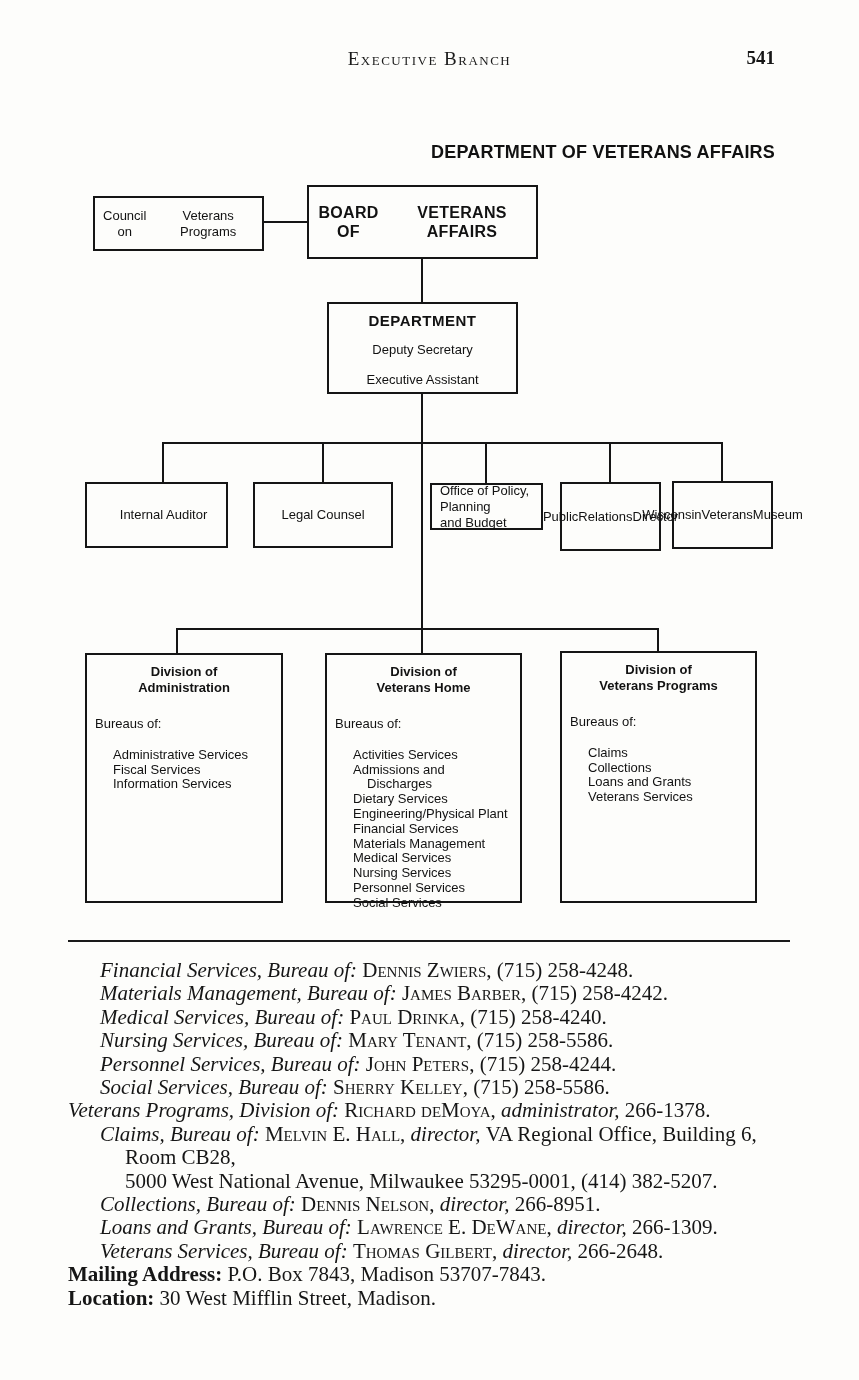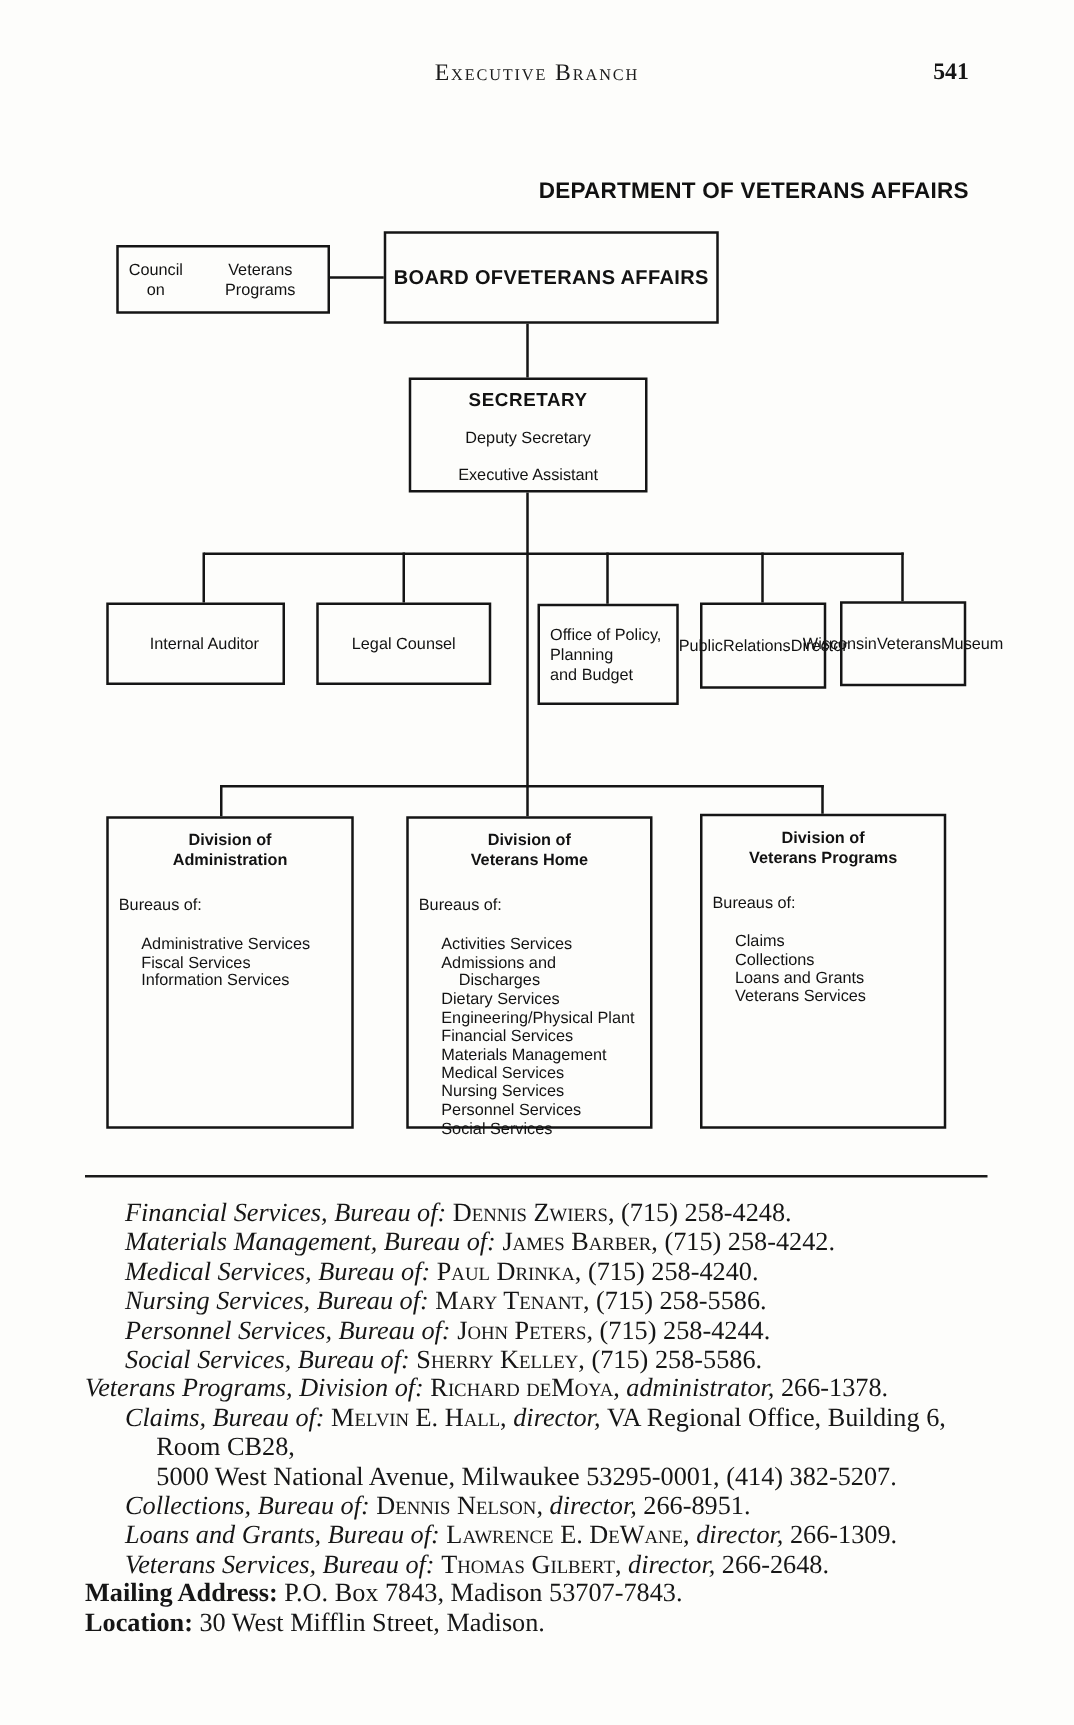--- a/index.html
+++ b/index.html
@@ -84,40 +84,40 @@
     <div class="conn" style="left:421px;top:443px;width:2px;height:210px;"></div>
     <div class="conn" style="left:177px;top:628px;width:482px;height:2px;"></div>
     <div class="conn" style="left:176px;top:628px;width:2px;height:25px;"></div>
     <div class="conn" style="left:657px;top:628px;width:2px;height:23px;"></div>
 
     <div class="obox center-flex" style="left:93px;top:196px;width:171px;height:55px;">
       <div>Council on</div>
       <div>Veterans Programs</div>
     </div>
 
-    <div class="obox center-flex box-board" style="left:307px;top:185px;width:268px;height:74px;">
+    <div class="obox center-flex box-board" style="left:307px;top:185px;width:231px;height:74px;">
       <div>BOARD OF</div>
       <div>VETERANS AFFAIRS</div>
     </div>
 
     <div class="obox box-secretary" style="left:327px;top:302px;width:191px;height:92px;">
-      <div class="sec-title">SECRETARY</div>
+      <div class="sec-title">DEPARTMENT</div>
       <div class="sec-sub1">Deputy Secretary</div>
       <div class="sec-sub2">Executive Assistant</div>
     </div>
 
     <div class="obox center-flex" style="left:85px;top:482px;width:143px;height:66px;padding-left:14px;">
       <div>Internal Auditor</div>
     </div>
 
     <div class="obox center-flex" style="left:253px;top:482px;width:140px;height:66px;">
       <div>Legal Counsel</div>
     </div>
 
-    <div class="obox box-policy" style="left:430px;top:483px;width:113px;height:81px;">
+    <div class="obox box-policy" style="left:430px;top:483px;width:113px;height:47px;">
       <div>Office of Policy,</div>
       <div>Planning</div>
       <div>and Budget</div>
     </div>
 
     <div class="obox center-flex" style="left:672px;top:481px;width:101px;height:68px;">
       <div>Wisconsin</div>
       <div>Veterans</div>
       <div>Museum</div>
     </div>

